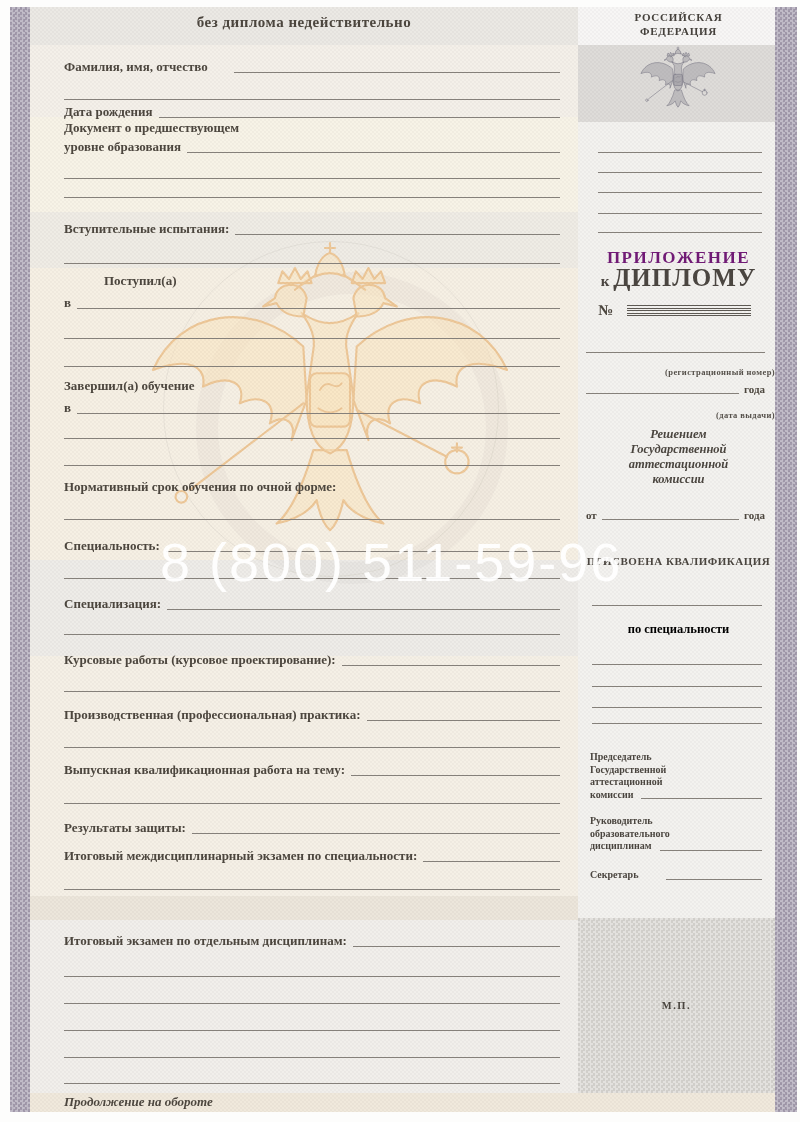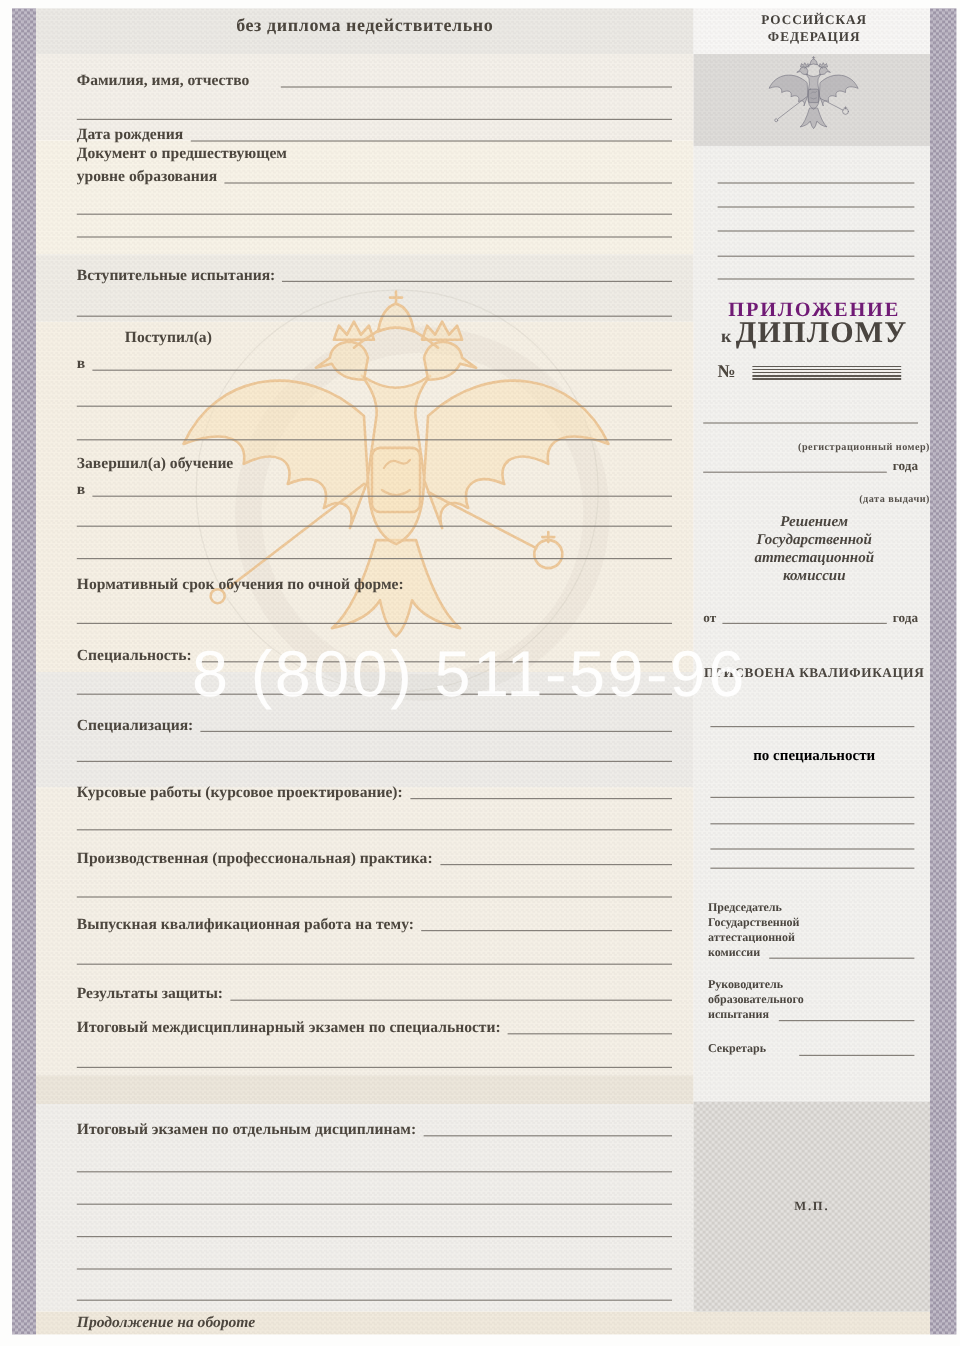--- a/index.html
+++ b/index.html
@@ -277,21 +277,21 @@
     <div class="sigline">
       <span class="lbl">комиссии</span>
       <span class="fl"></span>
     </div>
   </div>
 
   <div class="sig" style="top:815px;">
     <div>Руководитель</div>
     <div>образовательного</div>
     <div class="sigline">
-      <span class="lbl">испытания</span>
+      <span class="lbl">дисциплинам</span>
       <span class="fl"></span>
     </div>
   </div>
 
   <div class="sig" style="top:869px;">
     <div class="sigline">
       <span class="lbl" style="padding-right:28px;">Секретарь</span>
       <span class="fl"></span>
     </div>
   </div>

